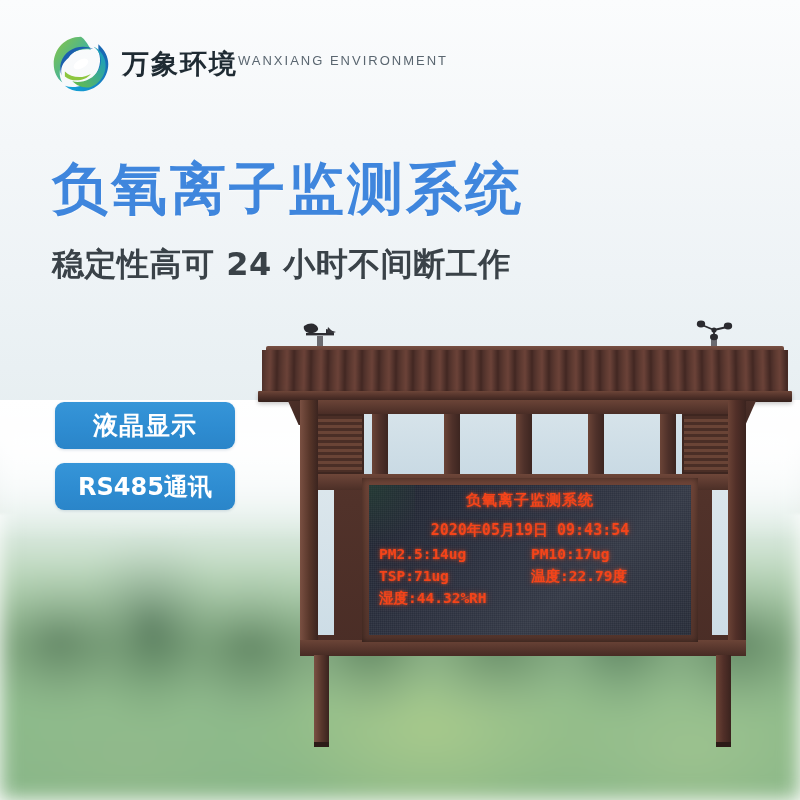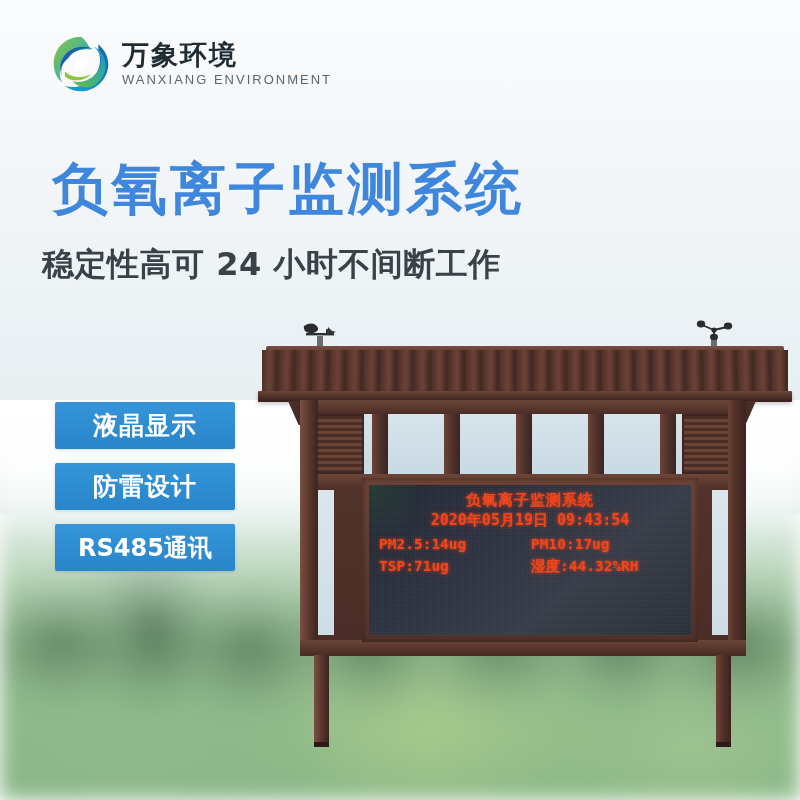--- a/index.html
+++ b/index.html
@@ -71,21 +71,21 @@
     background: linear-gradient(180deg, #ffffff 0%, rgba(255,255,255,0.92) 28%, rgba(255,255,255,0.55) 62%, rgba(255,255,255,0) 100%);
     pointer-events: none;
   }
 
   
   .logo-wrap {
     position: absolute; left: 50px; top: 33px;
     display: flex; align-items: center; gap: 10px;
   }
   .logo-mark { width: 62px; height: 62px; flex: 0 0 62px; }
-  .logo-text { display: flex; flex-direction: column; }
+  .logo-text { display: flex; flex-direction: row; }
   .logo-cn {
     font-size: 27px; font-weight: bold; color: #1f2b33;
     letter-spacing: 2px; line-height: 1.05;
     font-family: "DejaVu Sans", "Liberation Sans", sans-serif;
   }
   .logo-en {
     font-size: 13px; color: #5a6670; letter-spacing: 2.0px;
     margin-top: 3px; font-weight: 500;
   }
 
@@ -93,35 +93,35 @@
   .headline {
     position: absolute; left: 52px; top: 158px;
     font-size: 56px; font-weight: bold;
     color: #3f86dd;
     letter-spacing: 3px;
     line-height: 1.1;
     font-family: "DejaVu Sans", "Liberation Sans", sans-serif;
     text-shadow: 0 1px 2px rgba(255,255,255,0.55);
   }
   .subhead {
-    position: absolute; left: 42px; top: 243px;
+    position: absolute; left: 52px; top: 243px;
     font-size: 32px; font-weight: bold;
     color: #3a4248;
     letter-spacing: 0.5px;
     font-family: "DejaVu Sans", "Liberation Sans", sans-serif;
   }
 
   
   .badges {
     position: absolute; left: 55px; top: 402px;
     display: flex; flex-direction: column; gap: 14px;
   }
   .badge {
     width: 180px; height: 47px;
-    border-radius: 2px;
+    border-radius: 9px;
     background: linear-gradient(180deg, #3695d8 0%, #2e8cd1 55%, #2a85c9 100%);
     color: #ffffff;
     display: flex; align-items: center; justify-content: center;
     font-size: 25px; font-weight: bold;
     letter-spacing: 1px;
     font-family: "DejaVu Sans", "Liberation Sans", sans-serif;
     box-shadow: 0 1px 3px rgba(25,80,120,0.18);
   }
   .badge.latin { letter-spacing: 0px; font-size: 24px; }
 
@@ -245,21 +245,21 @@
     pointer-events: none;
   }
   .led-text {
     color: #f4441a;
     font-family: "DejaVu Sans Mono", "Liberation Mono", monospace;
     font-weight: bold;
     text-shadow: 0 0 3px rgba(255,80,30,0.75), 0 0 7px rgba(255,60,20,0.35);
     white-space: nowrap;
   }
   .led-title { font-size: 15px; text-align: center; letter-spacing: 1px; line-height: 1.25; }
-  .led-datetime { font-size: 15px; text-align: center; letter-spacing: 0px; line-height: 1.3; margin-top: 1px; }
+  .led-datetime { font-size: 15px; text-align: center; letter-spacing: 0px; line-height: 1.3; margin-top: 11px; }
   .led-grid {
     display: grid; grid-template-columns: 152px 1fr;
     row-gap: 0px; margin-top: 3px;
   }
   .led-cell { font-size: 14.5px; line-height: 1.52; }
 
   
   .leg-l {
     position: absolute; left: 314px; top: 655px; width: 15px; height: 92px;
     background: linear-gradient(90deg, #7b5143 0%, #58362c 50%, #3a231e 100%);
@@ -306,21 +306,20 @@
       <div class="logo-cn">万象环境</div>
       <div class="logo-en">WANXIANG ENVIRONMENT</div>
     </div>
   </div>
 
   <div class="headline">负氧离子监测系统</div>
   <div class="subhead">稳定性高可 24 小时不间断工作</div>
 
   <div class="badges">
     <div class="badge">液晶显示</div>
-    <div class="badge">防雷设计</div>
     <div class="badge latin">RS485通讯</div>
   </div>
 
   <div id="station">
 
     <svg class="vane" viewBox="0 0 40 36">
       <rect x="17" y="20" width="6" height="14" fill="#6b6b70"></rect>
       <rect x="15" y="31" width="10" height="5" fill="#4a4a50"></rect>
       <rect x="6" y="17" width="28" height="2.4" fill="#2e2e33"></rect>
       <path d="M4 10 C10 6 16 7 18 12 C19 15 14 18 9 17 C5 16 3 13 4 10 Z" fill="#2b2b30"></path>
@@ -364,20 +363,21 @@
     <div class="cab-rail-bottom"></div>
 
     <div class="led-frame">
       <div class="led-screen">
         <div class="led-text led-title">负氧离子监测系统</div>
         <div class="led-text led-datetime">2020年05月19日  09:43:54</div>
         <div class="led-grid">
           <div class="led-text led-cell">PM2.5:14ug</div>
           <div class="led-text led-cell">PM10:17ug</div>
           <div class="led-text led-cell">TSP:71ug</div>
+          <div class="led-text led-cell">温度:22.79度</div>
           <div class="led-text led-cell">湿度:44.32%RH</div>
         </div>
       </div>
     </div>
 
     <div class="leg-l"></div>
     <div class="leg-r"></div>
     <div class="leg-cap" style="left:314px; top:742px;"></div>
     <div class="leg-cap" style="left:716px; top:742px;"></div>
   </div>

